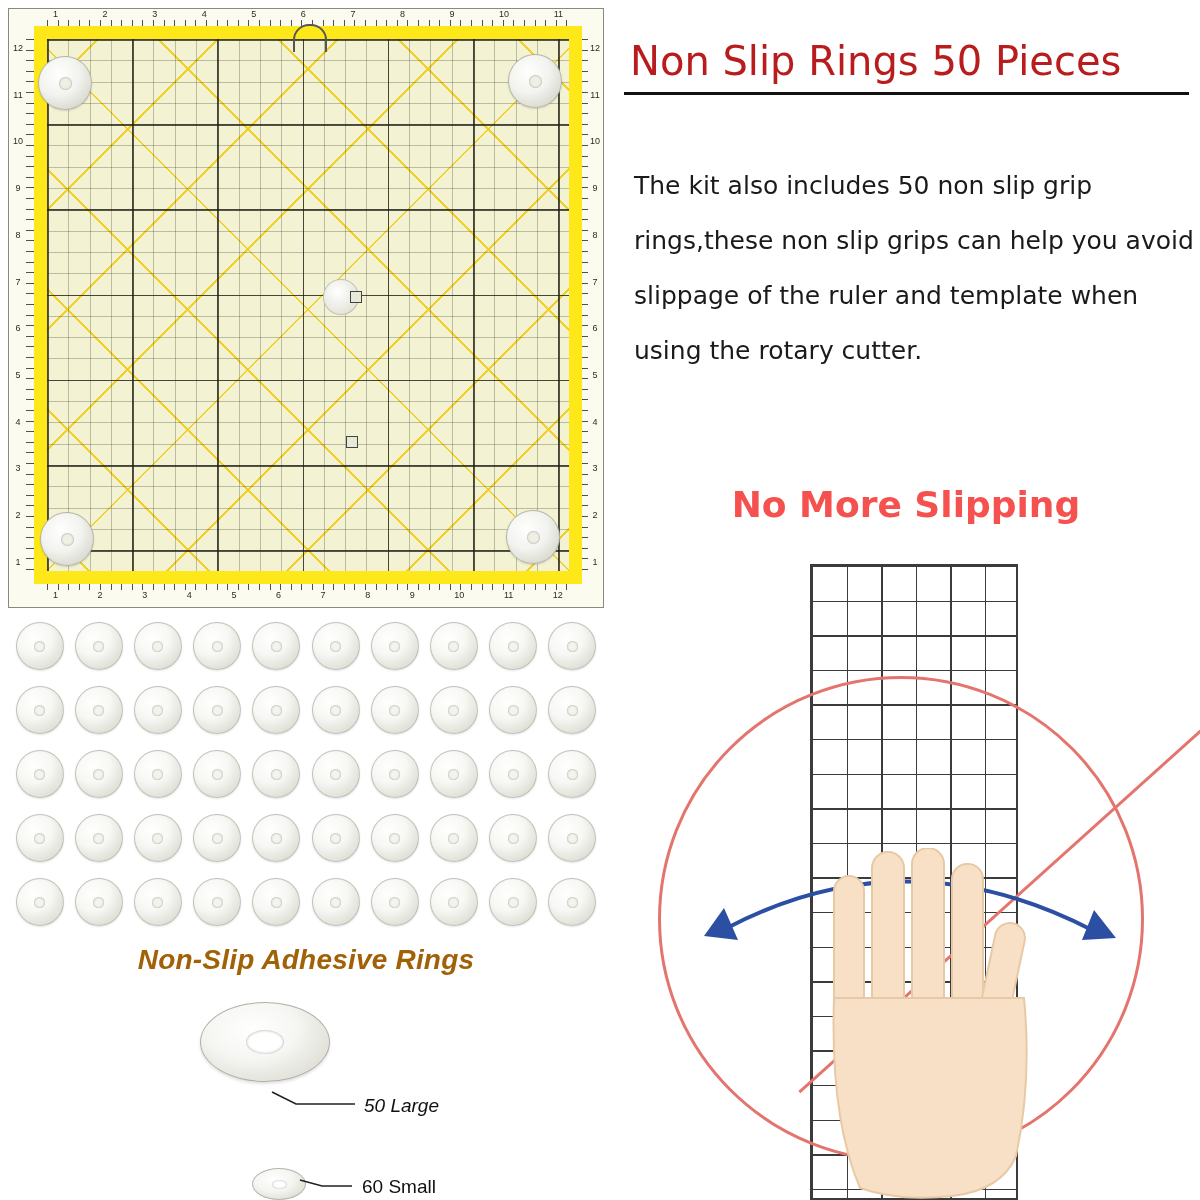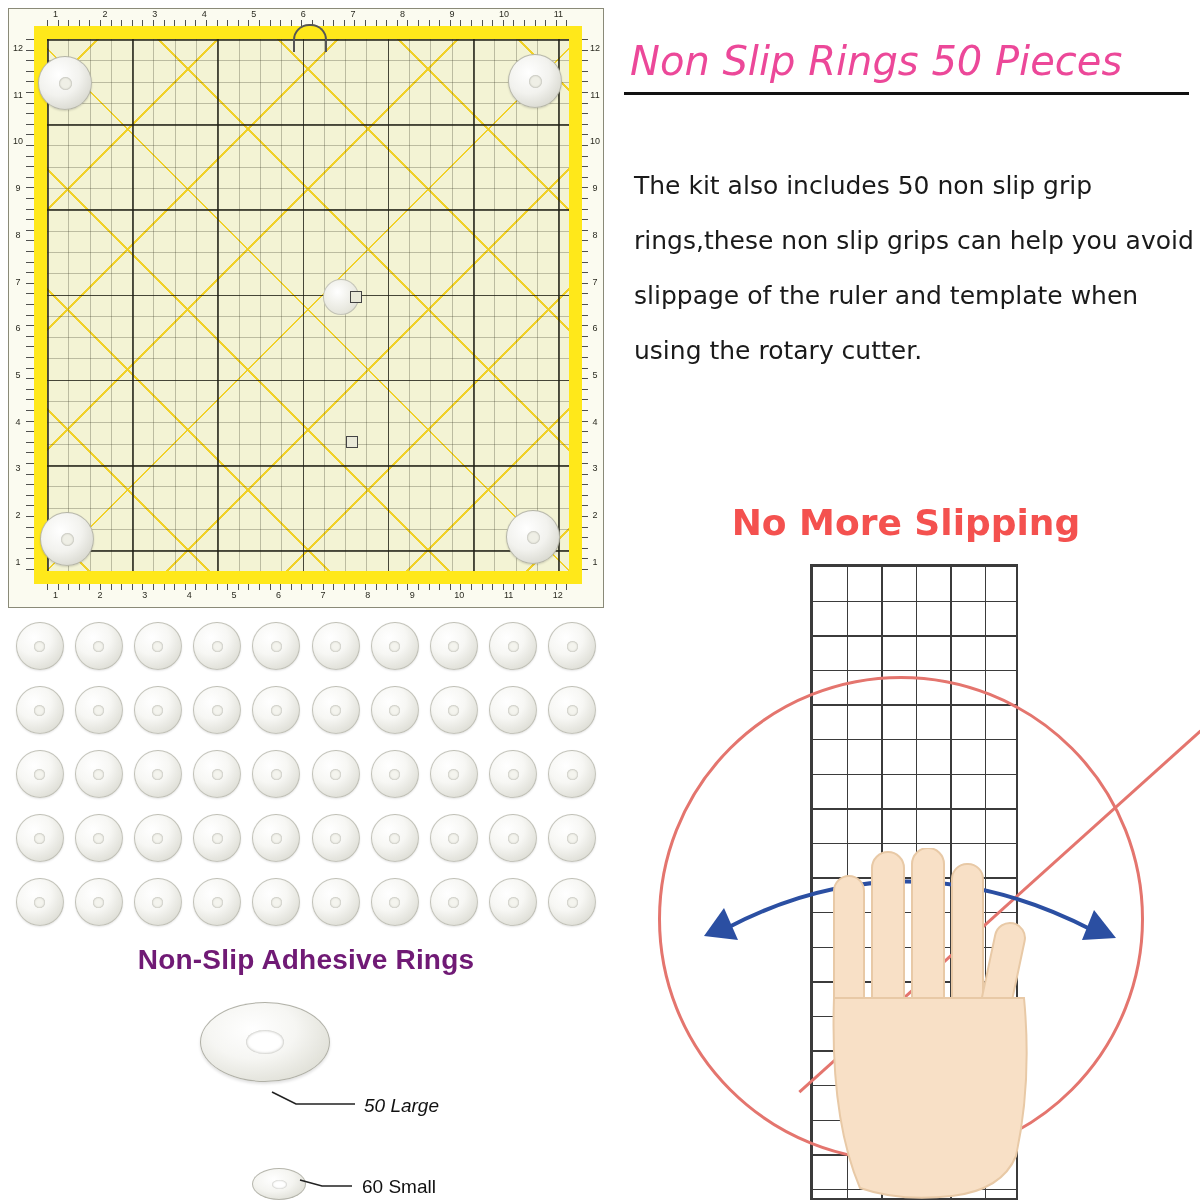--- a/index.html
+++ b/index.html
@@ -176,22 +176,23 @@
     background: #f4f4ee;
     box-shadow: inset 0 0 2px rgba(130,130,120,0.85);
   }
 
   .rings-caption {
     position: absolute;
     left: 0; top: 944px; width: 612px;
     text-align: center;
     font-size: 28px;
     font-weight: bold;
-    color: #701a75;
+    color: #a16207;
     letter-spacing: .2px;
+    font-style: italic;
   }
 
   
   .legend-large {
     position: absolute;
     left: 200px; top: 1002px;
     width: 128px; height: 78px;
     border-radius: 50%;
     background: radial-gradient(ellipse at 40% 34%, #ffffff 0%, #f6f6f3 40%, #e2e2da 75%, #d0d0c6 100%);
     border: 1px solid rgba(170,170,160,0.9);
@@ -237,24 +238,23 @@
   
   .right-col {
     position: absolute;
     left: 612px; top: 0;
     width: 588px; height: 1200px;
   }
   .headline {
     position: absolute;
     left: 18px; top: 38px;
     font-size: 40px;
-    color: #ec4899;
+    color: #b91c1c;
     font-family: "DejaVu Sans", sans-serif;
     white-space: nowrap;
-    font-style: italic;
   }
   .headline-rule {
     position: absolute;
     left: 12px; top: 92px;
     width: 565px; height: 3px;
     background: #111;
   }
   .body-text {
     position: absolute;
     left: 22px; top: 158px;
@@ -266,21 +266,20 @@
   }
   .slogan {
     position: absolute;
     left: 0; top: 484px;
     width: 588px;
     text-align: center;
     font-size: 36px;
     font-weight: bold;
     color: #f4514f;
     font-family: "DejaVu Sans", sans-serif;
-    margin-top: 18px;
   }
 
   
   .illus {
     position: absolute;
     left: 0; top: 548px;
     width: 588px; height: 652px;
   }
   .mat {
     position: absolute;

